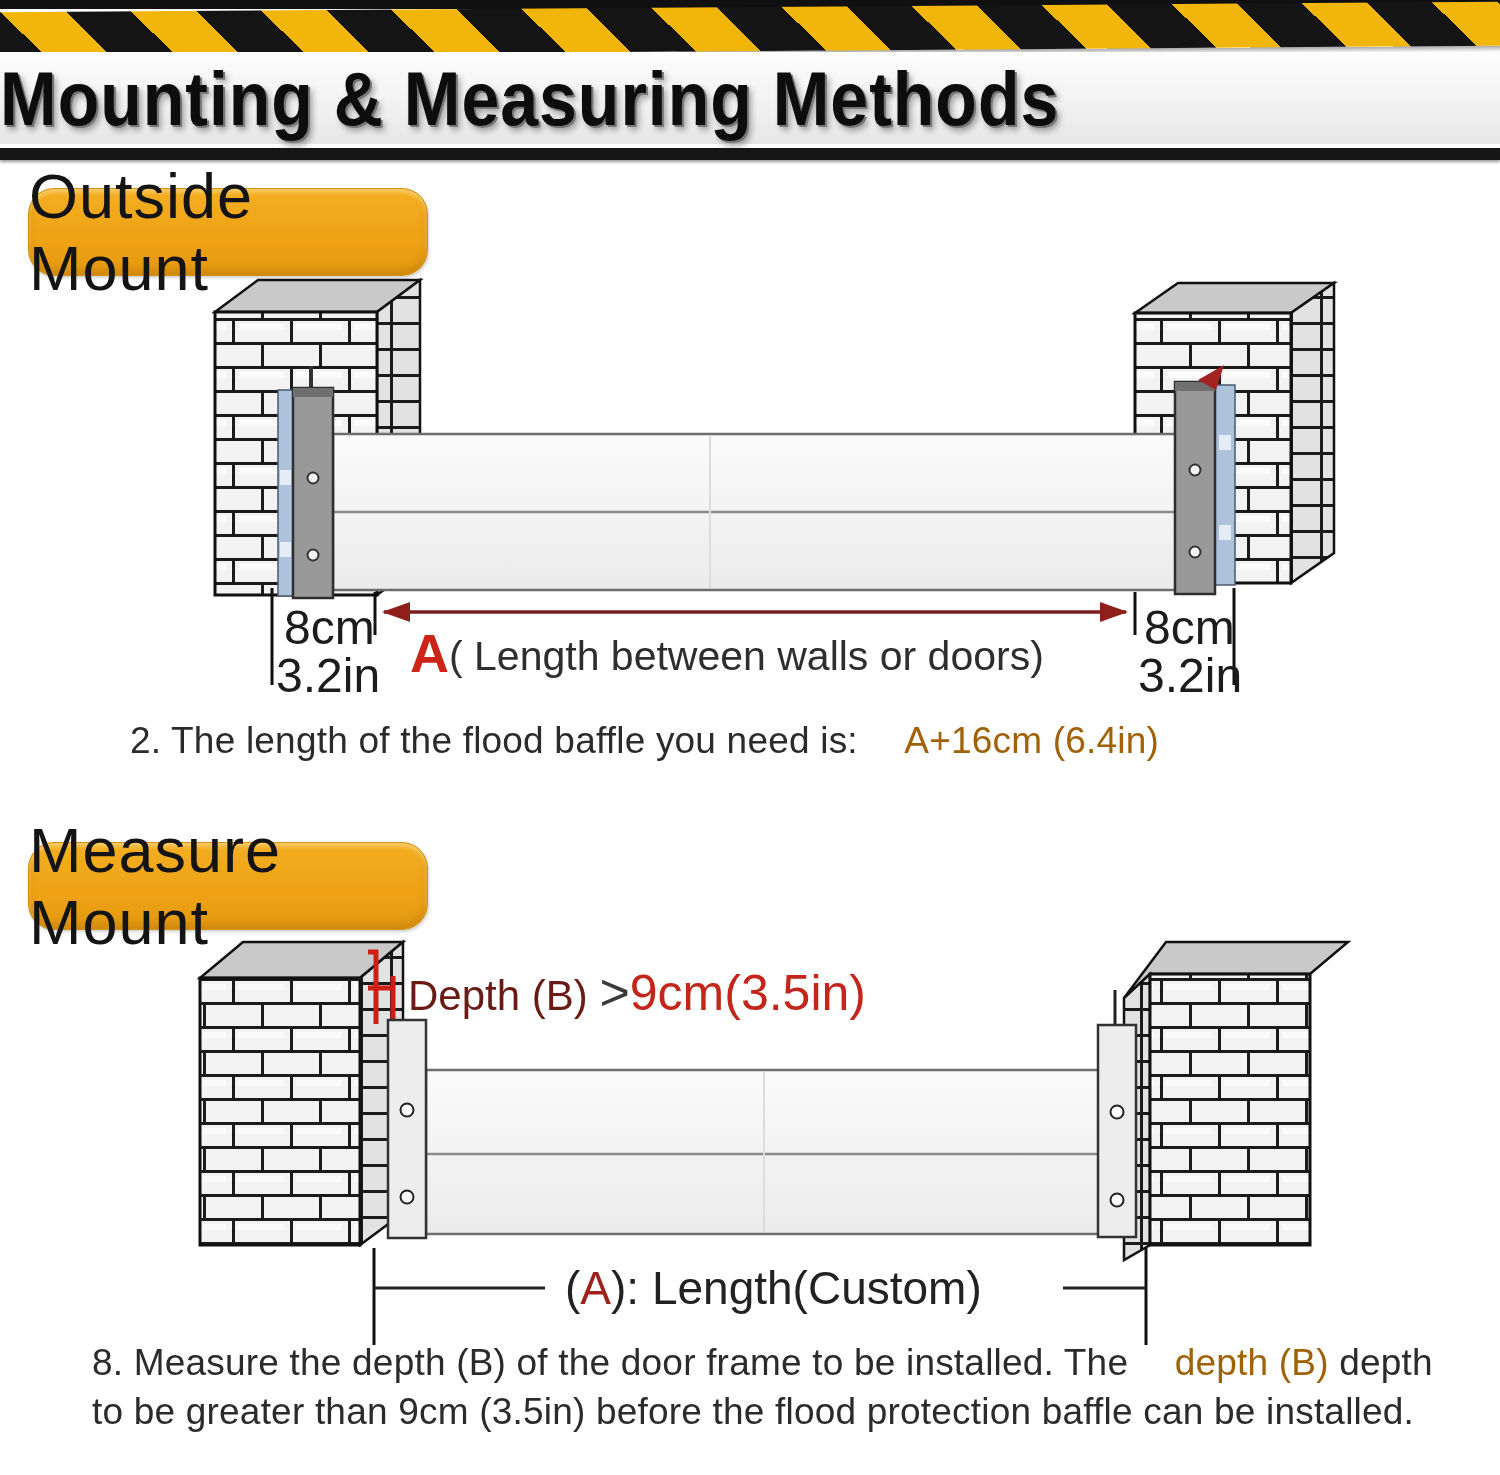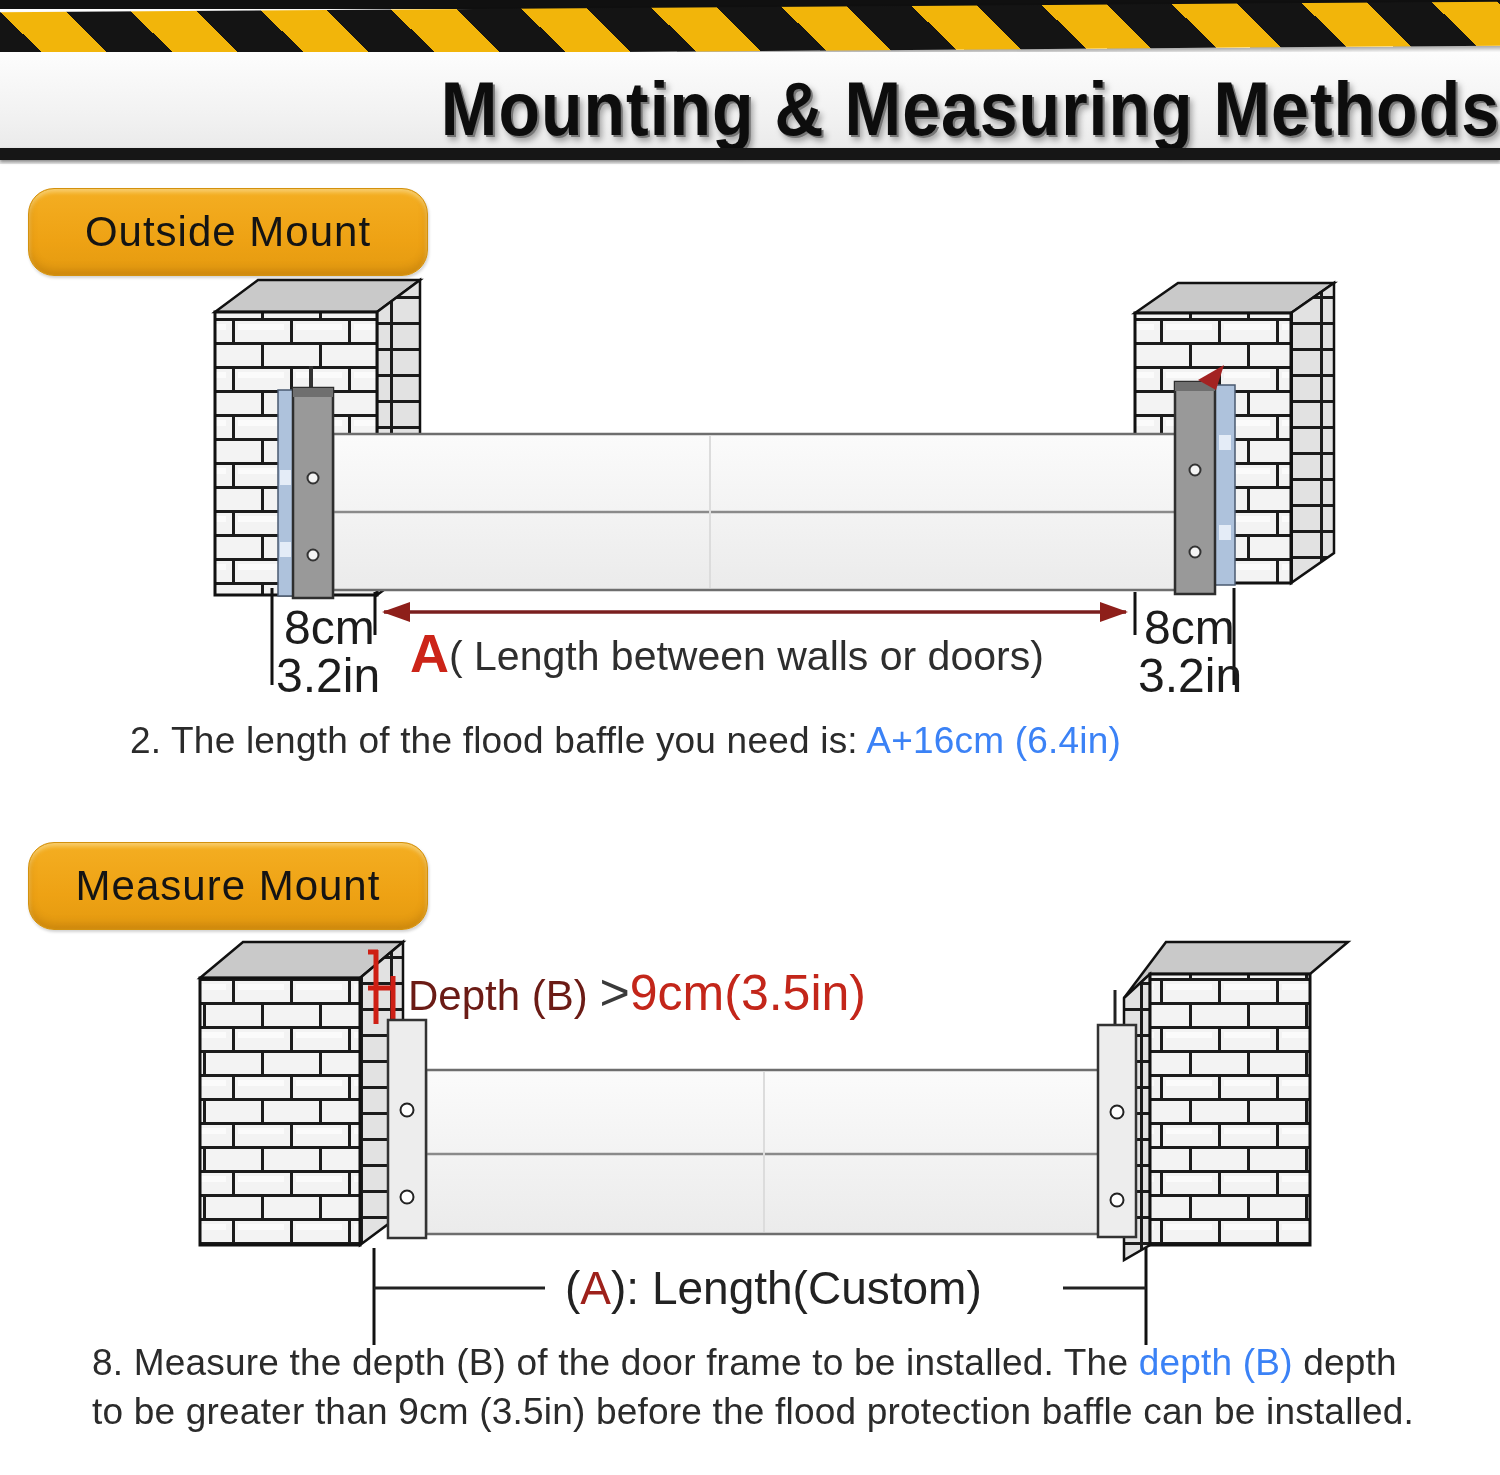--- a/index.html
+++ b/index.html
@@ -4,49 +4,49 @@
 <style>
   html,body{margin:0;padding:0;background:#fff;}
   body{width:1500px;height:1475px;position:relative;overflow:hidden;
        font-family:"Liberation Sans",sans-serif;color:#222;}
 
   
   .top-strip{position:absolute;top:0;left:0;width:1500px;height:9px;background:#101010;}
   .hazard{position:absolute;top:7px;left:-20px;width:1540px;height:44px;
           background:repeating-linear-gradient(45deg,#141414 0 46px,#F2B50A 46px 92px);
           box-shadow:0 3px 4px rgba(0,0,0,.35);transform:rotate(-0.4deg);}
-  .title-band{position:absolute;top:52px;left:0;width:1500px;height:112px;
+  .title-band{position:absolute;top:52px;left:0;width:1500px;height:92px;
           background:linear-gradient(180deg,#fdfdfd 0%,#f2f2f2 55%,#e7e7e7 100%);
-          display:flex;align-items:center;justify-content:flex-end;}
+          display:flex;align-items:center;justify-content:flex-start;}
   .page-title{font-size:68px;font-weight:700;letter-spacing:1px;color:#0d0d0d;
           transform:scaleY(1.12);
           text-shadow:2px 2px 0 #777,4px 5px 6px rgba(0,0,0,.35);}
   .black-bar{position:absolute;top:148px;left:0;width:1500px;height:12px;background:#161616;
           box-shadow:0 2px 3px rgba(0,0,0,.4);}
 
   
   .mount-label{position:absolute;left:28px;width:398px;height:86px;border-radius:26px;
           background:linear-gradient(180deg,#F4AE22 0%,#EEA214 60%,#E49A10 100%);
           border:1px solid #d3910e;
           box-shadow:inset 0 -5px 8px rgba(120,70,0,.22), inset 0 3px 4px rgba(255,235,170,.6), 1px 2px 3px rgba(0,0,0,.18);
           display:flex;align-items:center;justify-content:center;
-          font-size:42px;color:#141414;letter-spacing:1px;}
+          font-size:63px;color:#141414;letter-spacing:1px;}
   .label-outside{top:188px;}
   .label-inside{top:842px;}
 
   
   .diagram{position:absolute;left:0;}
 
   
   .steps{position:absolute;font-size:37px;color:#2b2b2b;letter-spacing:.2px;}
   .steps p{margin:0 0 13px 0;line-height:49px;}
   .steps-outside{top:716px;left:130px;width:1340px;}
   .steps-inside{top:1338px;left:92px;width:1402px;}
   .red-a{color:#B3261C;}
-  .maroon{color:#3b82f6;}
+  .maroon{color:#a16207;margin-left:36px;}
 </style>
 </head>
 <body>
 
 <div class="top-strip"></div>
 <div class="hazard"></div>
 <div class="title-band">
   <div class="page-title">Mounting &amp; Measuring Methods</div>
 </div>
 <div class="black-bar"></div>

